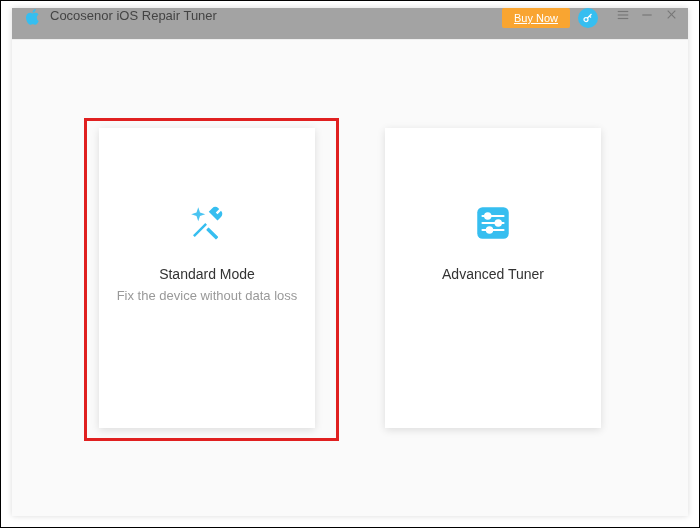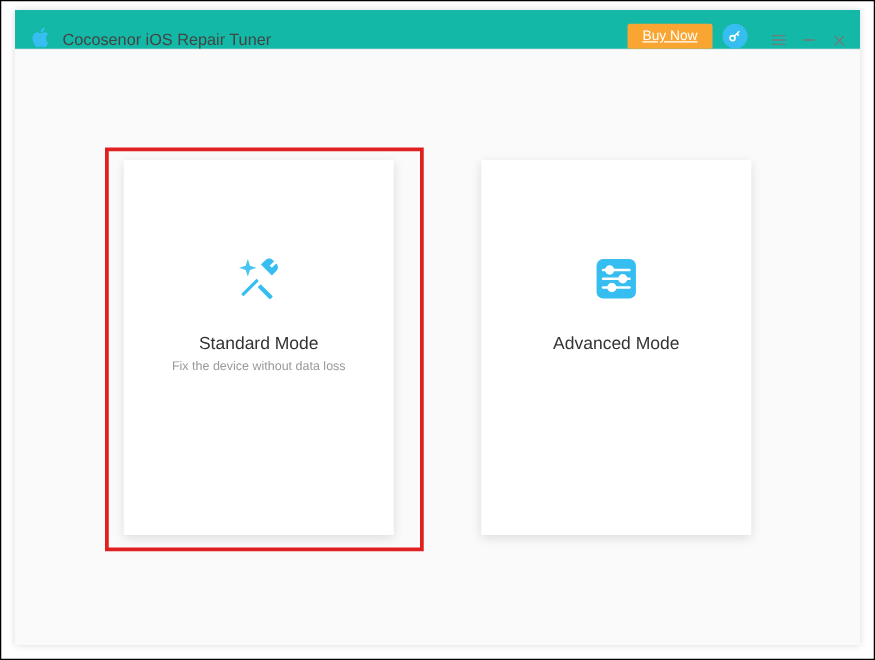--- a/index.html
+++ b/index.html
@@ -16,24 +16,24 @@
       border: 1px solid #000;
     }
     .app-window {
       position: absolute;
       top: 8px; left: 12px; right: 12px; bottom: 12px;
       background: #fefefe;
       box-shadow: 0 0 6px rgba(0,0,0,0.15);
     }
     .title-bar {
       height: 32px;
-      background: #14b8a6;
+      background: #a3a3a3;
       border-bottom: 1px solid #eee;
       display: flex;
-      align-items: flex-end;
+      align-items: flex-start;
       padding: 0 8px 0 12px;
     }
     .logo {
       width: 18px; height: 18px;
       margin-right: 8px;
       flex-shrink: 0;
     }
     .app-title {
       flex: 1;
       font-size: 13px;
@@ -99,21 +99,21 @@
       width: 42px; height: 42px;
       margin-bottom: 22px;
     }
     .card-title {
       font-size: 14px;
       color: #333;
       font-weight: 500;
       margin-bottom: 6px;
     }
     .card-desc {
-      font-size: 10px;
+      font-size: 13px;
       color: #999;
     }
   </style>
 </head>
 <body>
 
 <div class="outer-border"></div>
 <div class="app-window">
 
   <div class="title-bar">
@@ -170,18 +170,18 @@
           <g stroke="#fff" stroke-width="2.5" stroke-linecap="round">
             <line x1="12" y1="16" x2="36" y2="16"></line>
             <circle cx="18" cy="16" r="3" fill="#fff"></circle>
             <line x1="12" y1="24" x2="36" y2="24"></line>
             <circle cx="30" cy="24" r="3" fill="#fff"></circle>
             <line x1="12" y1="32" x2="36" y2="32"></line>
             <circle cx="20" cy="32" r="3" fill="#fff"></circle>
           </g>
         </svg>
       </span>
-      <div class="card-title">Advanced Mode</div>
+      <div class="card-title">Advanced Tuner</div>
     </div>
   </div>
 
   <div class="highlight-box" id="highlight" style="left: 72px; top: 110px; width: 255px; height: 323px;"></div>
 </div>
 
 </body></html>

